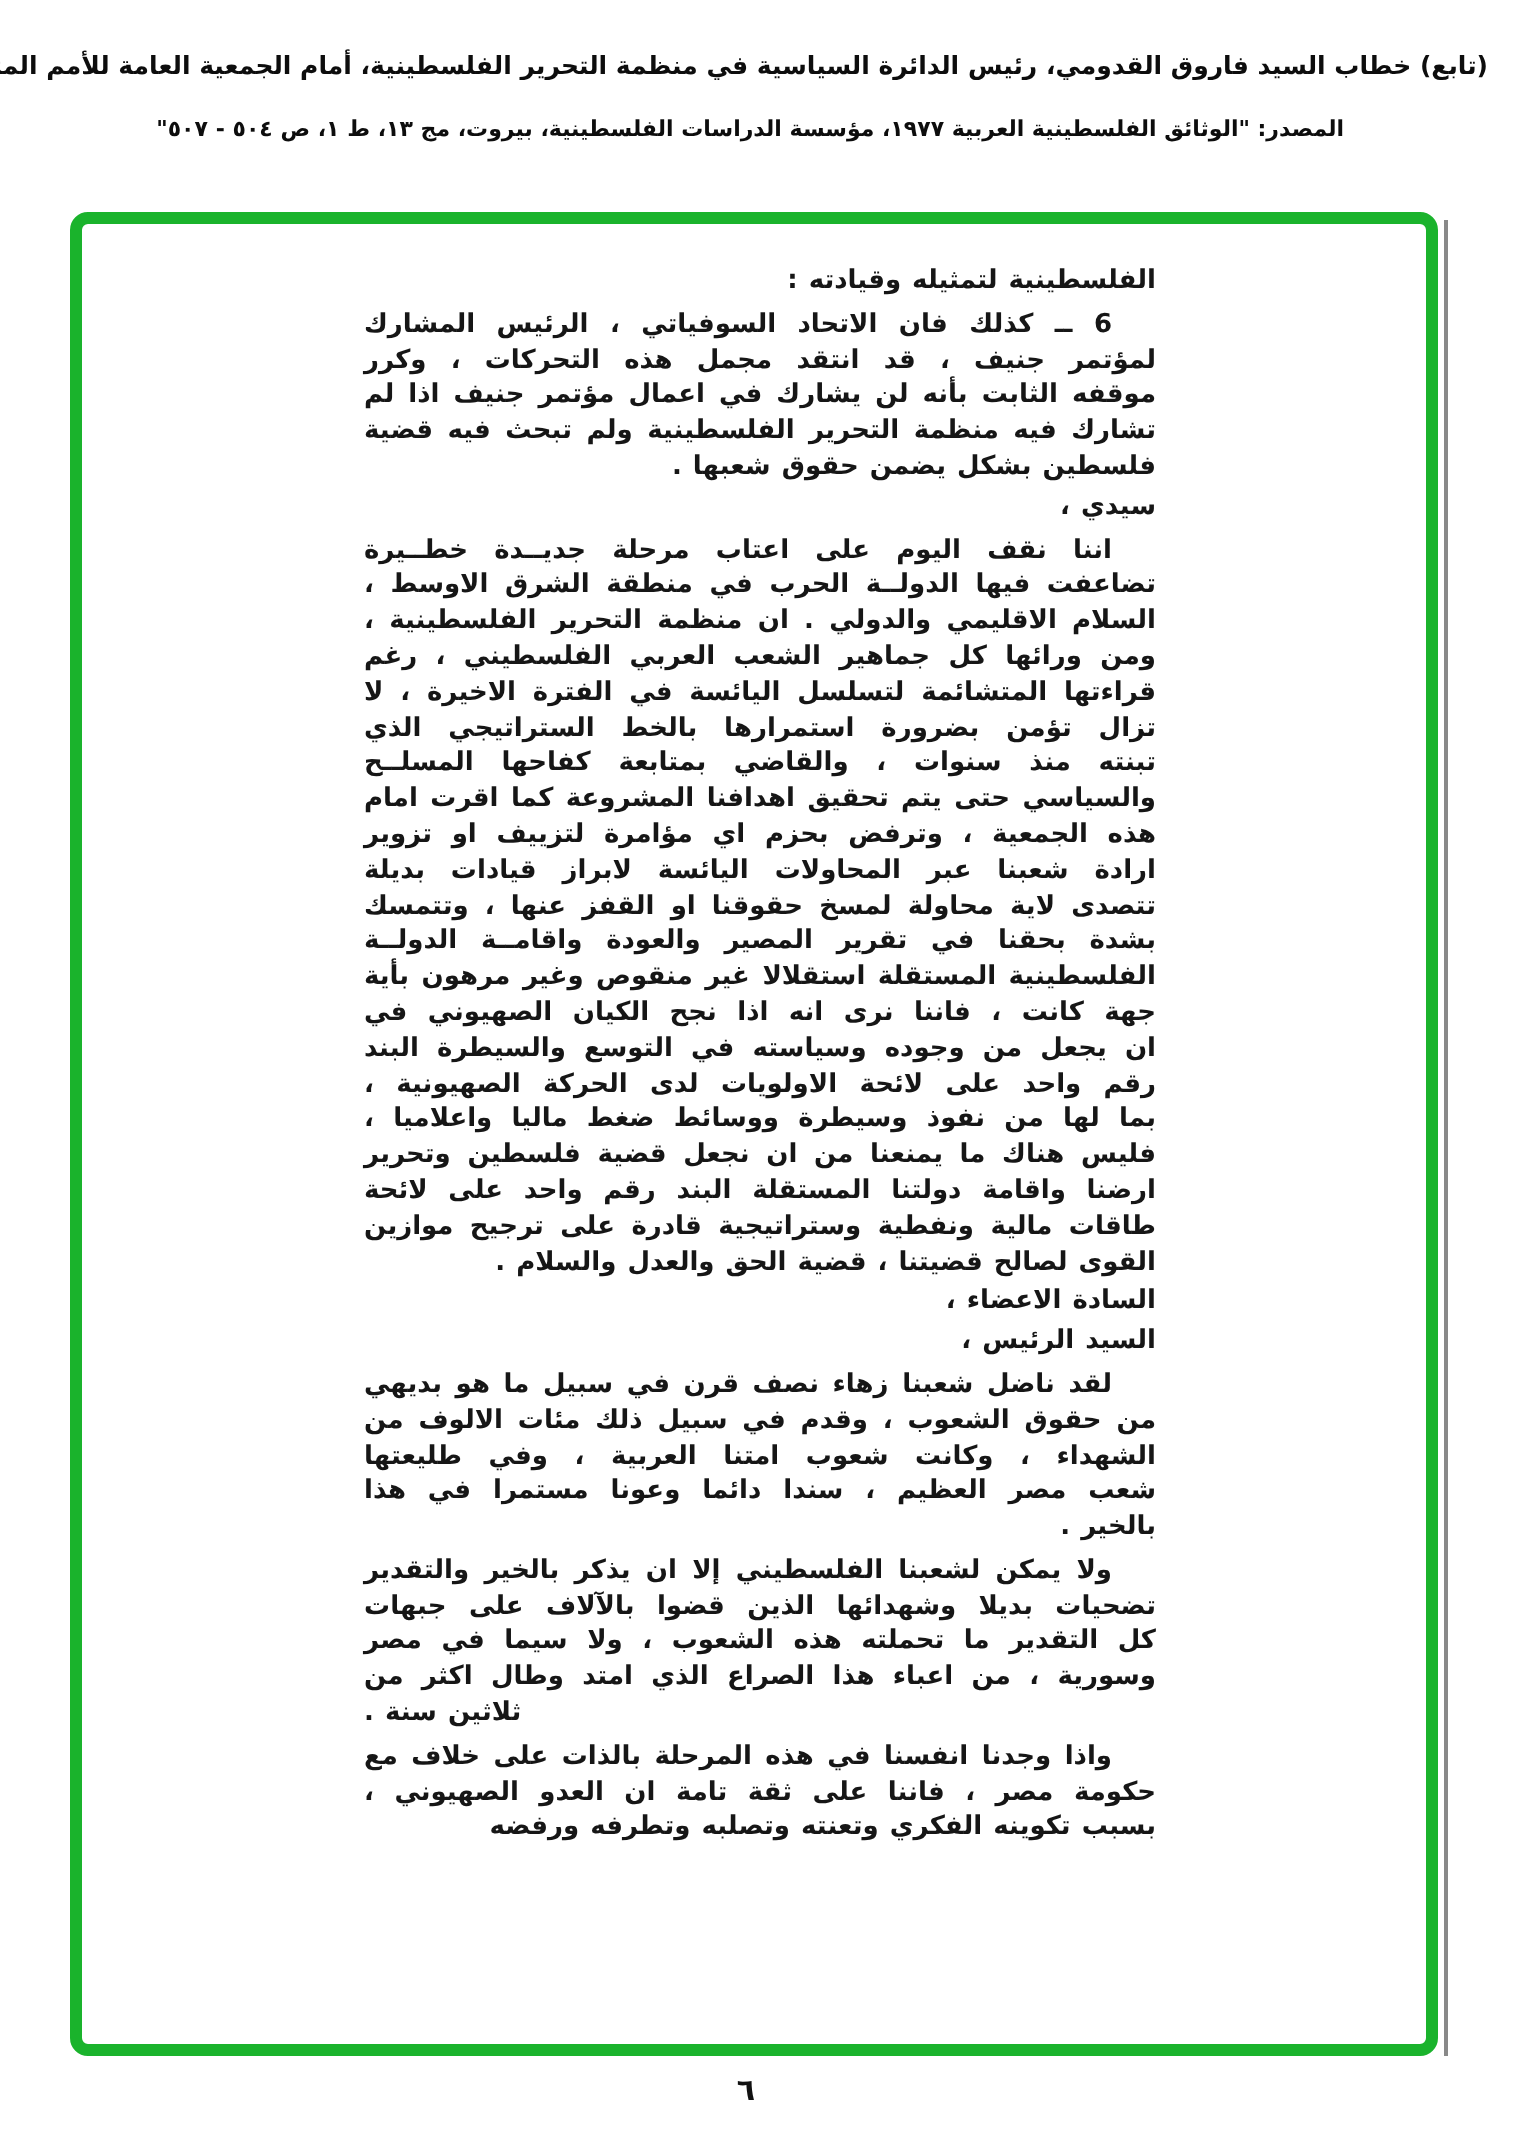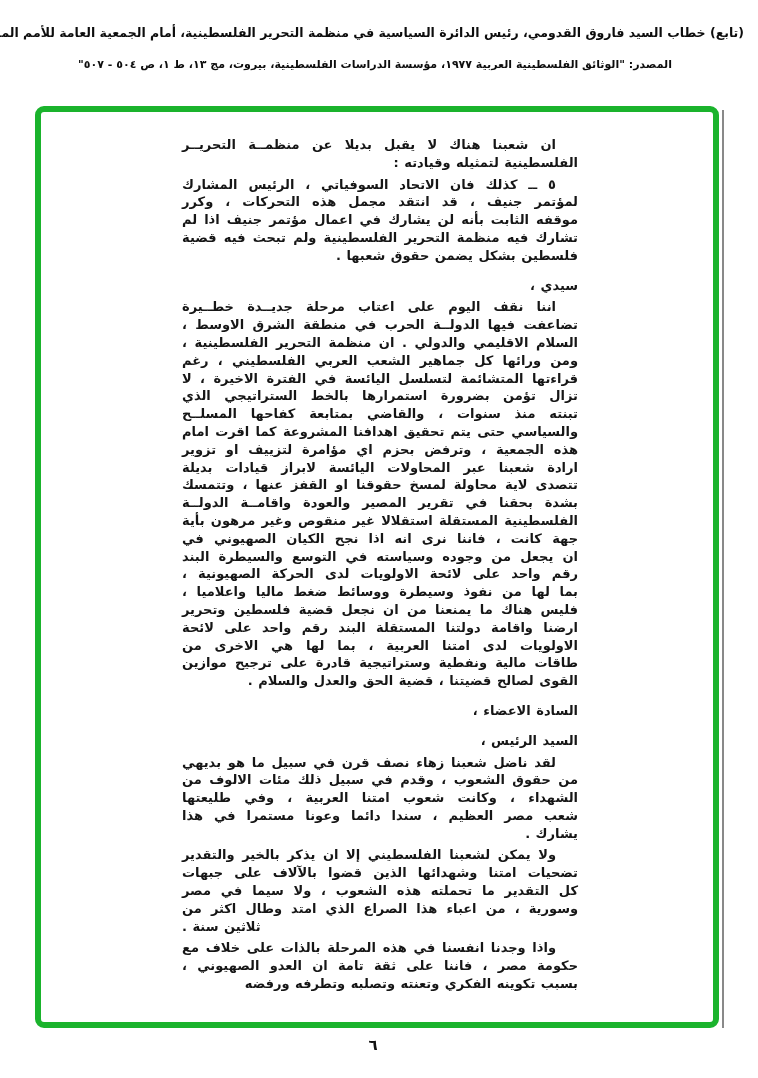--- a/index.html
+++ b/index.html
@@ -86,21 +86,21 @@
   .line.last-left {
     text-align-last: left;
   }
   .line.last-indent {
     text-align-last: right;
     padding-left: 50px;
   }
   .line.salutation {
     text-align-last: right;
     padding-left: 52px;
-    margin-top: 12px;
+    margin-top: 2px;
     margin-bottom: 1px;
   }
   .page-number {
     position: absolute;
     top: 1036px;
     left: 0;
     right: 12px;
     text-align: center;
     font-size: 15px;
     font-weight: bold;
@@ -114,23 +114,22 @@
 
   <div class="header-title">(تابع) خطاب السيد فاروق القدومي، رئيس الدائرة السياسية في منظمة التحرير الفلسطينية، أمام الجمعية العامة للأمم المتحدة</div>
 
   <div class="header-source">المصدر:  "الوثائق الفلسطينية العربية ١٩٧٧، مؤسسة الدراسات الفلسطينية، بيروت، مج ١٣، ط ١، ص ٥٠٤ - ٥٠٧"</div>
 
   <div class="doc-frame" style="border-color: rgb(26, 179, 44);"></div>
 
   <div class="scan-shadow"></div>
 
   <div class="doc-lines">
-      <div class="line first">ان شعبنا هناك لا يقبل بديلا عن منظمــة التحريــر</div>
       <div class="line last">الفلسطينية لتمثيله وقيادته :</div>
-      <div class="line first">٥ ــ كذلك فان الاتحاد السوفياتي ، الرئيس المشارك</div>
+      <div class="line first">6 ــ كذلك فان الاتحاد السوفياتي ، الرئيس المشارك</div>
       <div class="line body">لمؤتمر جنيف ، قد انتقد مجمل هذه التحركات ، وكرر</div>
       <div class="line body">موقفه الثابت بأنه لن يشارك في اعمال مؤتمر جنيف اذا لم</div>
       <div class="line body">تشارك فيه منظمة التحرير الفلسطينية ولم تبحث فيه قضية</div>
       <div class="line last">فلسطين بشكل يضمن حقوق شعبها .</div>
       <div class="line salutation">سيدي ،</div>
       <div class="line first">اننا نقف اليوم على اعتاب مرحلة جديــدة خطــيرة</div>
       <div class="line body">تضاعفت فيها الدولــة الحرب في منطقة الشرق الاوسط ،</div>
       <div class="line body">السلام الاقليمي والدولي . ان منظمة التحرير الفلسطينية ،</div>
       <div class="line body">ومن ورائها كل جماهير الشعب العربي الفلسطيني ، رغم</div>
       <div class="line body">قراءتها المتشائمة لتسلسل اليائسة في الفترة الاخيرة ، لا</div>
@@ -141,32 +140,31 @@
       <div class="line body">ارادة شعبنا عبر المحاولات اليائسة لابراز قيادات بديلة</div>
       <div class="line body">تتصدى لاية محاولة لمسخ حقوقنا او القفز عنها ، وتتمسك</div>
       <div class="line body">بشدة بحقنا في تقرير المصير والعودة واقامــة الدولــة</div>
       <div class="line body">الفلسطينية المستقلة استقلالا غير منقوص وغير مرهون بأية</div>
       <div class="line body">جهة كانت ، فاننا نرى انه اذا نجح الكيان الصهيوني في</div>
       <div class="line body">ان يجعل من وجوده وسياسته في التوسع والسيطرة البند</div>
       <div class="line body">رقم واحد على لائحة الاولويات لدى الحركة الصهيونية ،</div>
       <div class="line body">بما لها من نفوذ وسيطرة ووسائط ضغط ماليا واعلاميا ،</div>
       <div class="line body">فليس هناك ما يمنعنا من ان نجعل قضية فلسطين وتحرير</div>
       <div class="line body">ارضنا واقامة دولتنا المستقلة البند رقم واحد على لائحة</div>
-      <div class="line body">الاولويات لدى امتنا العربية ، بما لها هي الاخرى من</div>
       <div class="line body">طاقات مالية ونفطية وستراتيجية قادرة على ترجيح موازين</div>
       <div class="line last">القوى لصالح قضيتنا ، قضية الحق والعدل والسلام .</div>
       <div class="line salutation">السادة الاعضاء ،</div>
       <div class="line salutation">السيد الرئيس ،</div>
       <div class="line first">لقد ناضل شعبنا زهاء نصف قرن في سبيل ما هو بديهي</div>
       <div class="line body">من حقوق الشعوب ، وقدم في سبيل ذلك مئات الالوف من</div>
       <div class="line body">الشهداء ، وكانت شعوب امتنا العربية ، وفي طليعتها</div>
       <div class="line body">شعب مصر العظيم ، سندا دائما وعونا مستمرا في هذا</div>
-      <div class="line last-indent">يشارك .</div>
+      <div class="line last-indent">بالخير .</div>
       <div class="line first">ولا يمكن لشعبنا الفلسطيني إلا ان يذكر بالخير والتقدير</div>
-      <div class="line body">تضحيات امتنا وشهدائها الذين قضوا بالآلاف على جبهات</div>
+      <div class="line body">تضحيات بديلا وشهدائها الذين قضوا بالآلاف على جبهات</div>
       <div class="line body">كل التقدير ما تحملته هذه الشعوب ، ولا سيما في مصر</div>
       <div class="line body">وسورية ، من اعباء هذا الصراع الذي امتد وطال اكثر من</div>
       <div class="line last-left">ثلاثين سنة .</div>
       <div class="line first">واذا وجدنا انفسنا في هذه المرحلة بالذات على خلاف مع</div>
       <div class="line body">حكومة مصر ، فاننا على ثقة تامة ان العدو الصهيوني ،</div>
       <div class="line last">بسبب تكوينه الفكري وتعنته وتصلبه وتطرفه ورفضه</div>
     </div>
 
   <div class="page-number">٦</div>
 

